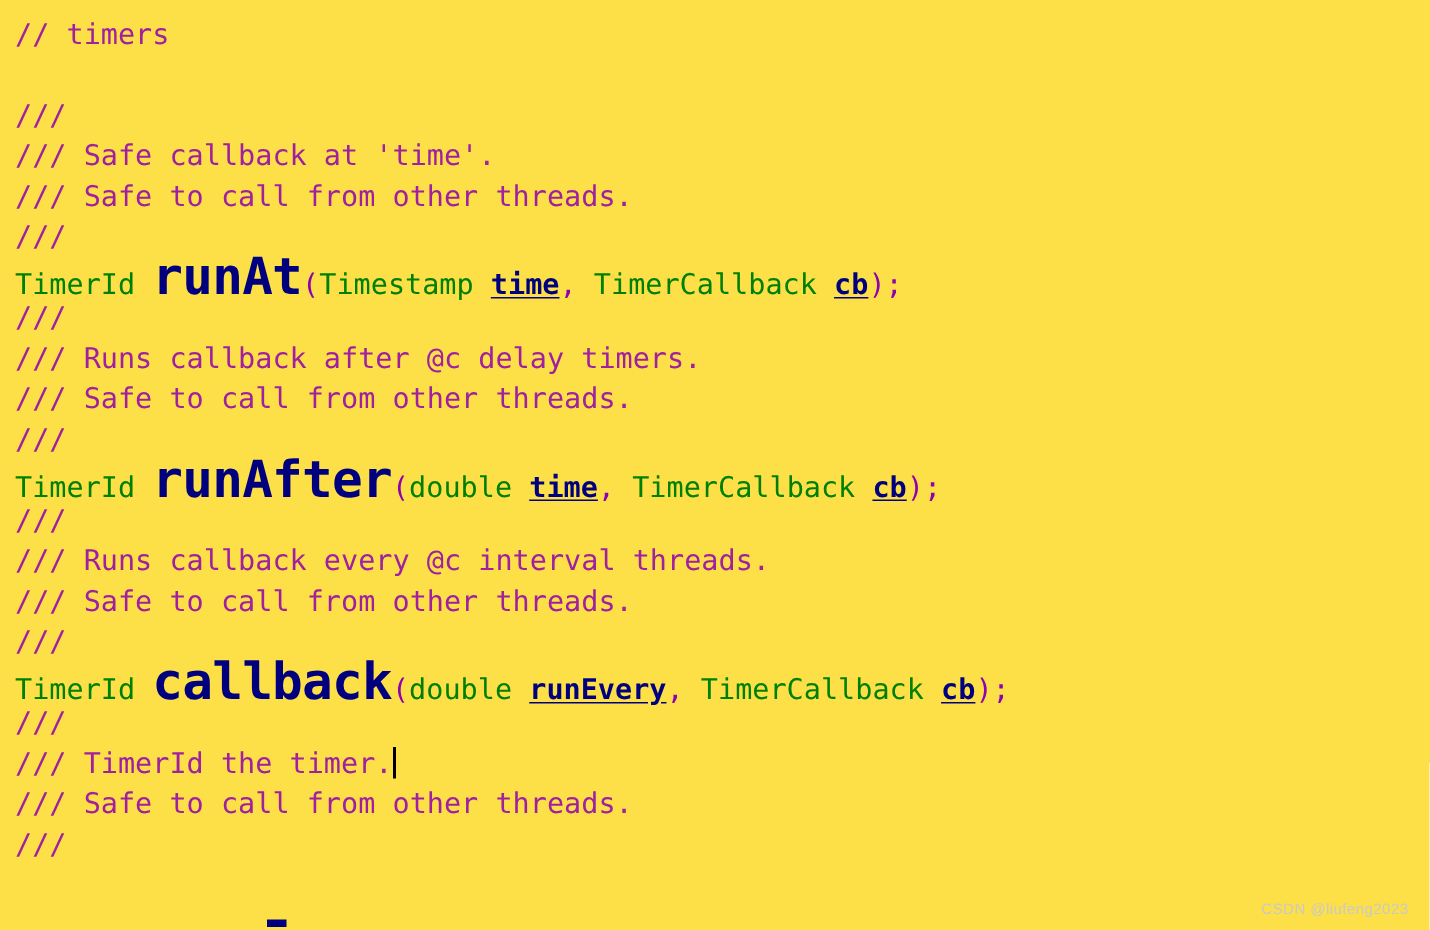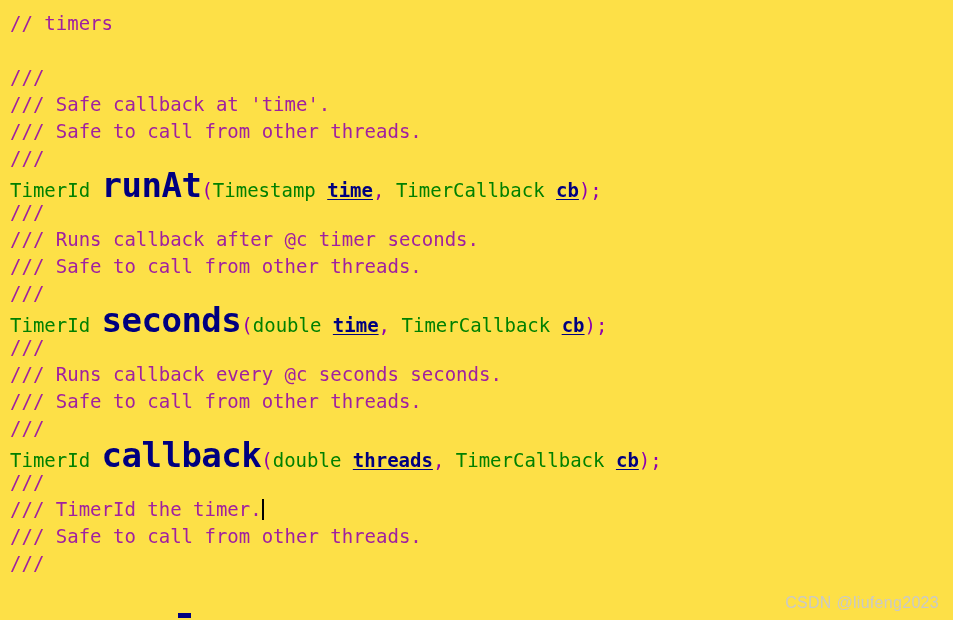--- a/index.html
+++ b/index.html
@@ -62,21 +62,21 @@
     top: 613px;
     width: 13px;
     height: 5px;
     background: #00007f;
   }
   #watermark {
     position: absolute;
     right: 14px;
     bottom: 8px;
     font-family: "Liberation Sans", sans-serif;
-    font-size: 16px;
+    font-size: 10px;
     color: #c9c9c9;
     letter-spacing: 0.3px;
     white-space: nowrap;
     margin-left: 20px;
   }
 </style>
 </head>
 <body>
 
 <div id="editor">
@@ -90,37 +90,37 @@
   <div class="line"><span class="tok-comment">/// Safe callback at 'time'.</span></div>
 
   <div class="line"><span class="tok-comment">/// Safe to call from other threads.</span></div>
 
   <div class="line"><span class="tok-comment">///</span></div>
 
   <div class="line"><span class="tok-type">TimerId </span><span class="tok-func">runAt</span><span class="tok-punct">(</span><span class="tok-type">Timestamp </span><span class="tok-param">time</span><span class="tok-punct">, </span><span class="tok-type">TimerCallback </span><span class="tok-param">cb</span><span class="tok-punct">);</span></div>
 
   <div class="line"><span class="tok-comment">///</span></div>
 
-  <div class="line"><span class="tok-comment">/// Runs callback after @c timer seconds.</span></div>
+  <div class="line"><span class="tok-comment">/// Runs callback after @c delay timers.</span></div>
 
   <div class="line"><span class="tok-comment">/// Safe to call from other threads.</span></div>
 
   <div class="line"><span class="tok-comment">///</span></div>
 
-  <div class="line"><span class="tok-type">TimerId </span><span class="tok-func">seconds</span><span class="tok-punct">(</span><span class="tok-type">double </span><span class="tok-param">time</span><span class="tok-punct">, </span><span class="tok-type">TimerCallback </span><span class="tok-param">cb</span><span class="tok-punct">);</span></div>
+  <div class="line"><span class="tok-type">TimerId </span><span class="tok-func">runAfter</span><span class="tok-punct">(</span><span class="tok-type">double </span><span class="tok-param">time</span><span class="tok-punct">, </span><span class="tok-type">TimerCallback </span><span class="tok-param">cb</span><span class="tok-punct">);</span></div>
 
   <div class="line"><span class="tok-comment">///</span></div>
 
-  <div class="line"><span class="tok-comment">/// Runs callback every @c seconds seconds.</span></div>
+  <div class="line"><span class="tok-comment">/// Runs callback every @c interval threads.</span></div>
 
   <div class="line"><span class="tok-comment">/// Safe to call from other threads.</span></div>
 
   <div class="line"><span class="tok-comment">///</span></div>
 
-  <div class="line"><span class="tok-type">TimerId </span><span class="tok-func">callback</span><span class="tok-punct">(</span><span class="tok-type">double </span><span class="tok-param">threads</span><span class="tok-punct">, </span><span class="tok-type">TimerCallback </span><span class="tok-param">cb</span><span class="tok-punct">);</span></div>
+  <div class="line"><span class="tok-type">TimerId </span><span class="tok-func">callback</span><span class="tok-punct">(</span><span class="tok-type">double </span><span class="tok-param">runEvery</span><span class="tok-punct">, </span><span class="tok-type">TimerCallback </span><span class="tok-param">cb</span><span class="tok-punct">);</span></div>
 
   <div class="line"><span class="tok-comment">///</span></div>
 
   <div class="line"><span class="tok-comment">/// TimerId the timer.</span><span class="caret"></span></div>
 
   <div class="line"><span class="tok-comment">/// Safe to call from other threads.</span></div>
 
   <div class="line"><span class="tok-comment">///</span></div>
 
 </div>

